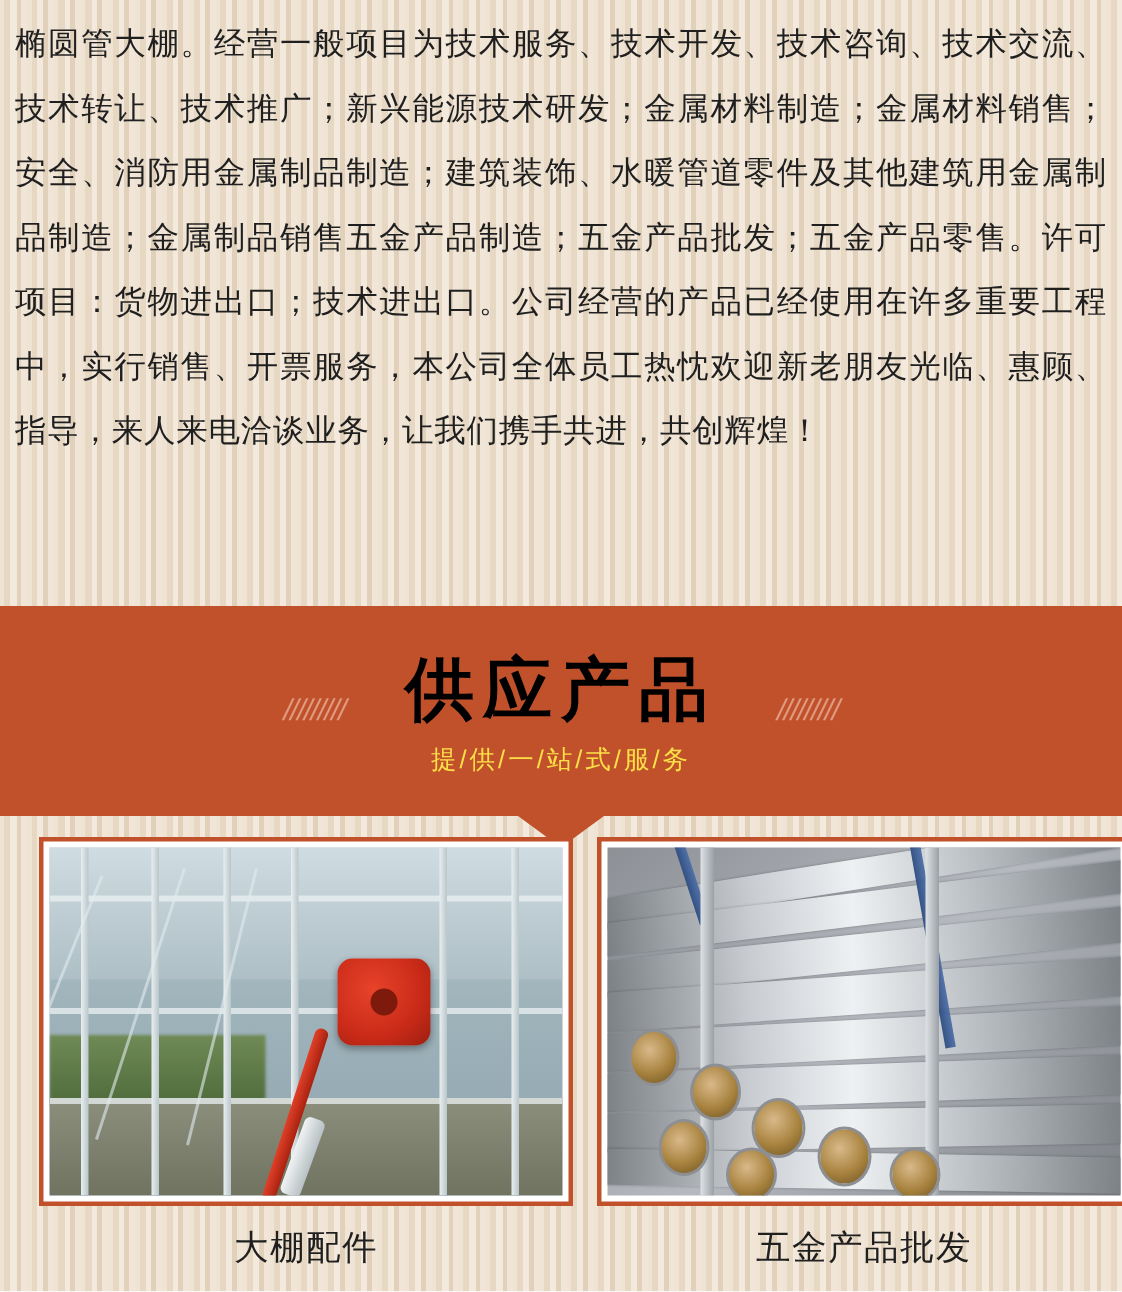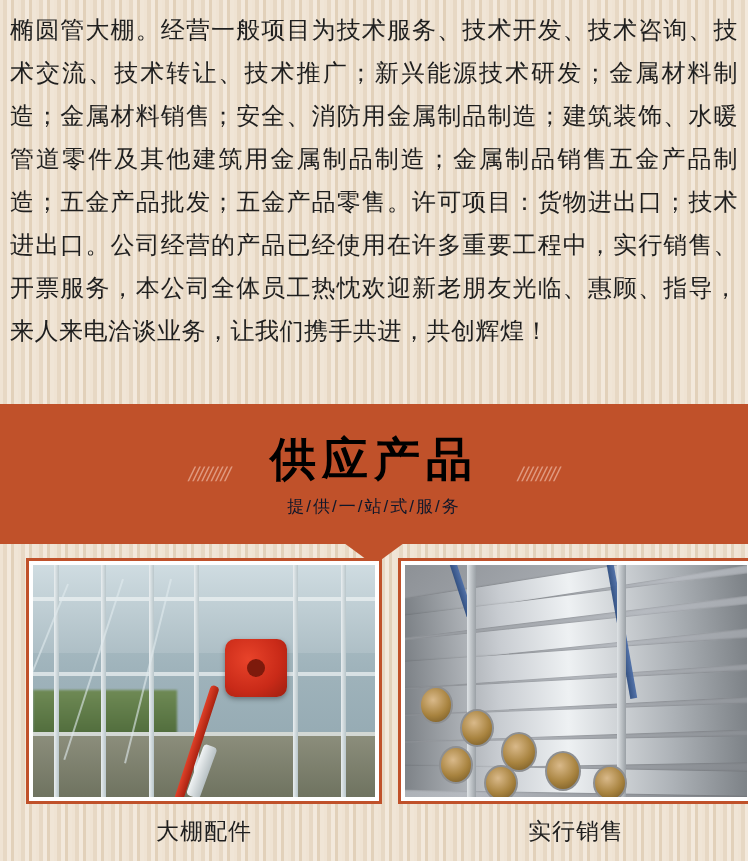--- a/index.html
+++ b/index.html
@@ -30,21 +30,21 @@
   
   .desc-block {
     position: absolute;
     top: 0;
     left: 0;
     width: 748px;
     padding: 8px 10px 0 10px;
     box-sizing: border-box;
   }
   .desc-text {
-    font-size: 24px;
+    font-size: 21px;
     line-height: 43px;
     color: #1f1f1f;
     letter-spacing: 0.5px;
     text-align: justify;
     white-space: pre-wrap;
   }
 
   
   .banner {
     position: absolute;
@@ -71,21 +71,21 @@
   .banner-title {
     font-size: 46px;
     font-weight: bold;
     color: #000000;
     letter-spacing: 6px;
     line-height: 56px;
   }
   .banner-sub {
     margin-top: 8px;
     font-size: 17px;
-    color: #0f172a;
+    color: #fde047;
     letter-spacing: 2px;
   }
   .slashes {
     font-size: 20px;
     color: #e09a80;
     letter-spacing: -1px;
     font-family: "Liberation Sans", sans-serif;
     transform: skewX(-12deg);
   }
   .slashes.left { margin-right: 40px; }
@@ -321,17 +321,17 @@
 
           <div class="pipe-end" style="left:4%;  top:52%; width:30px; height:34px;"></div>
           <div class="pipe-end" style="left:16%; top:62%; width:30px; height:34px;"></div>
           <div class="pipe-end" style="left:28%; top:72%; width:32px; height:36px;"></div>
           <div class="pipe-end" style="left:41%; top:80%; width:32px; height:36px;"></div>
           <div class="pipe-end" style="left:10%; top:78%; width:30px; height:34px;"></div>
           <div class="pipe-end" style="left:23%; top:86%; width:30px; height:32px;"></div>
           <div class="pipe-end" style="left:55%; top:86%; width:30px; height:32px;"></div>
         </div>
       </div>
-      <div class="card-caption">实行销售</div>
+      <div class="card-caption">五金产品批发</div>
     </div>
 
   </div>
 </div>
 
 </body></html>

